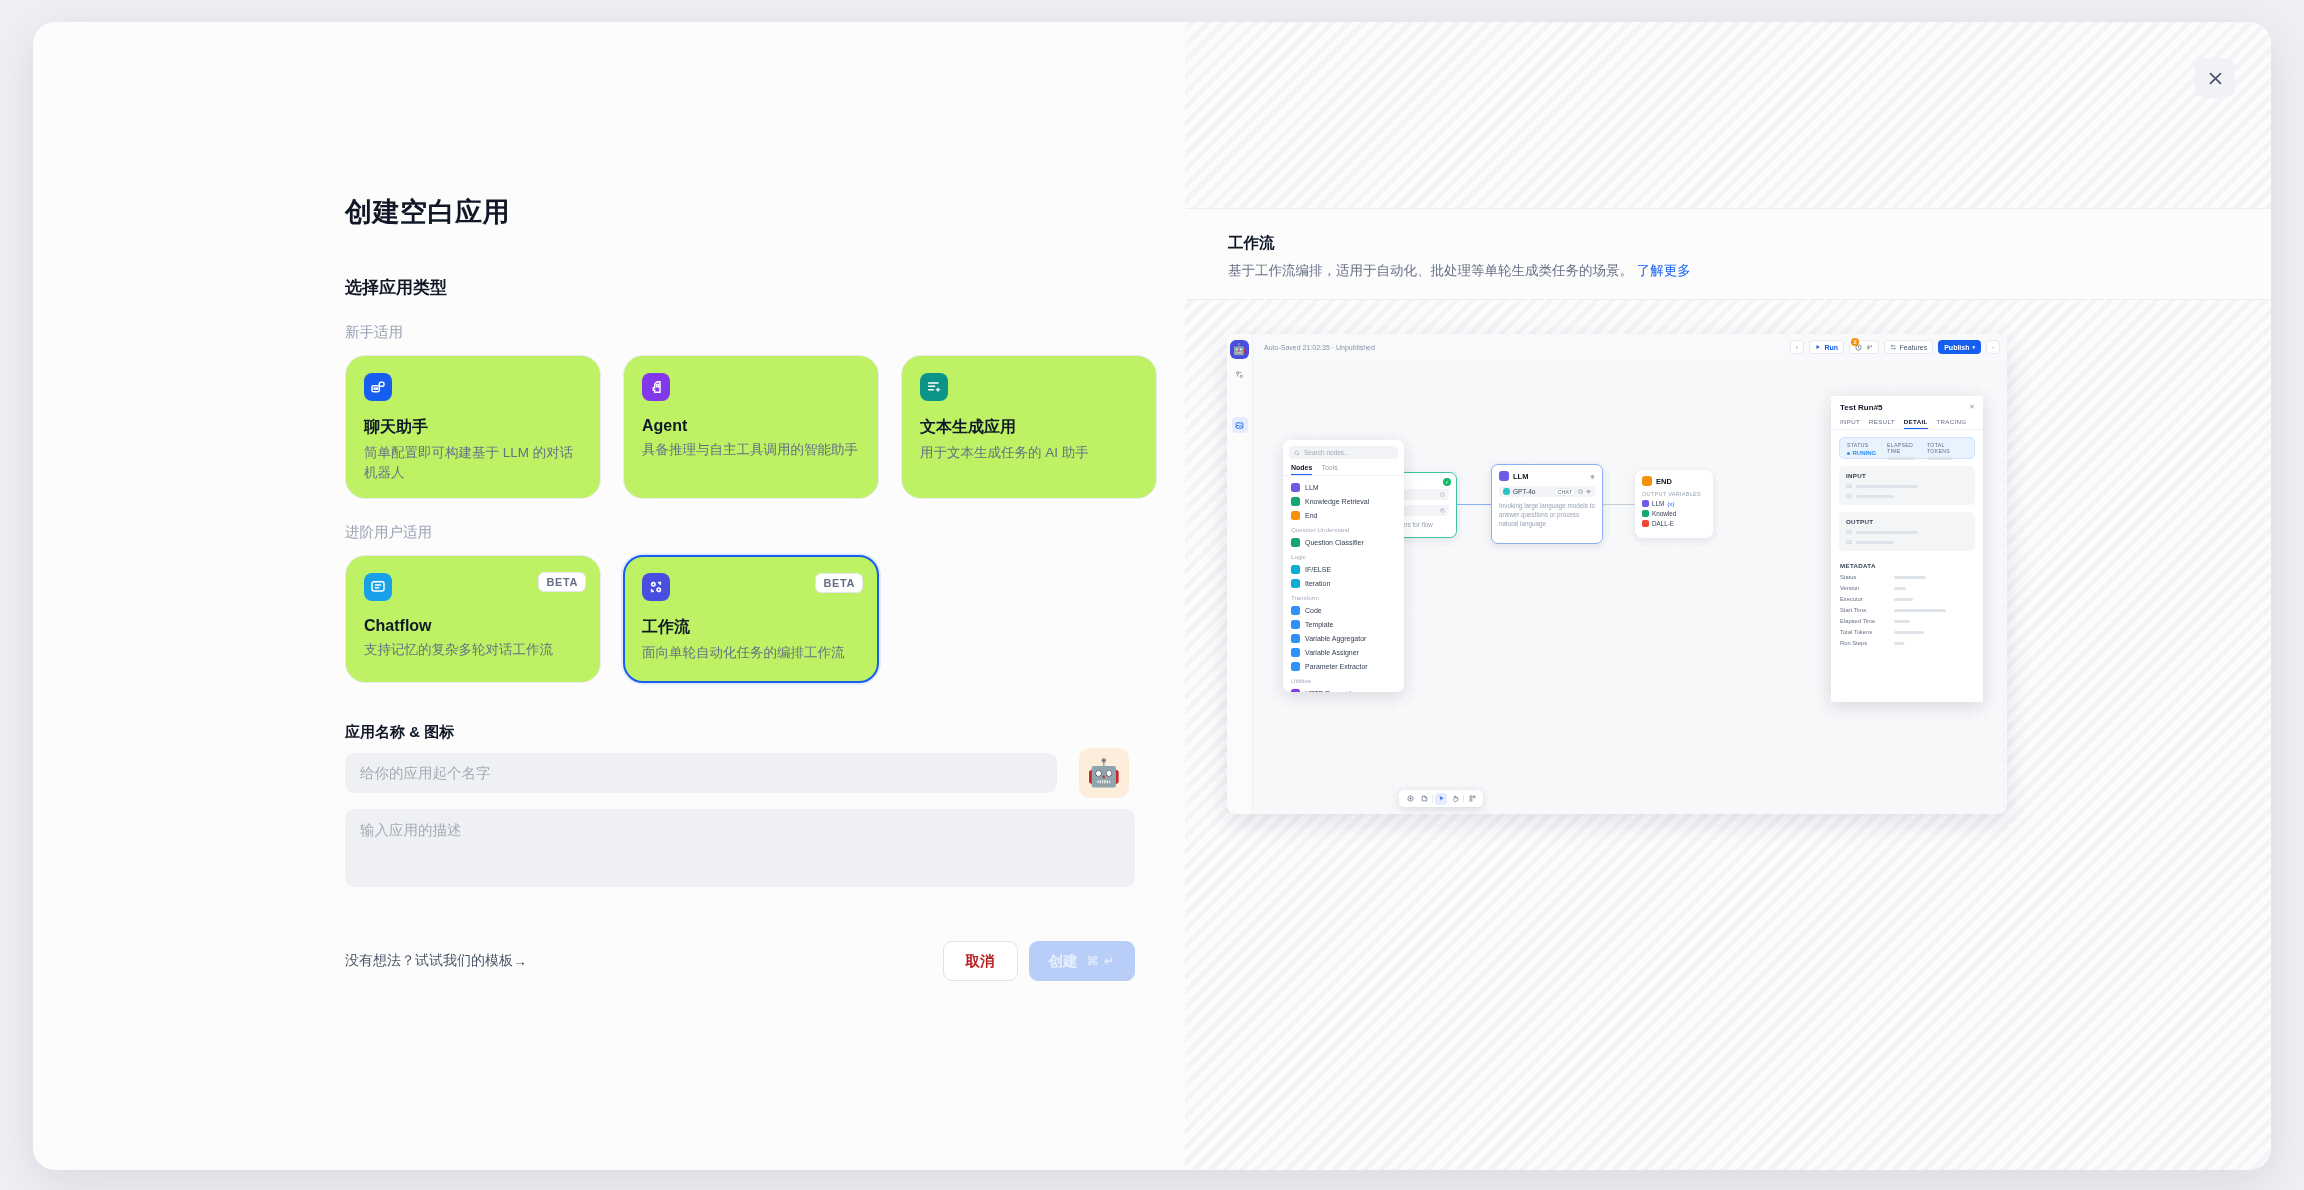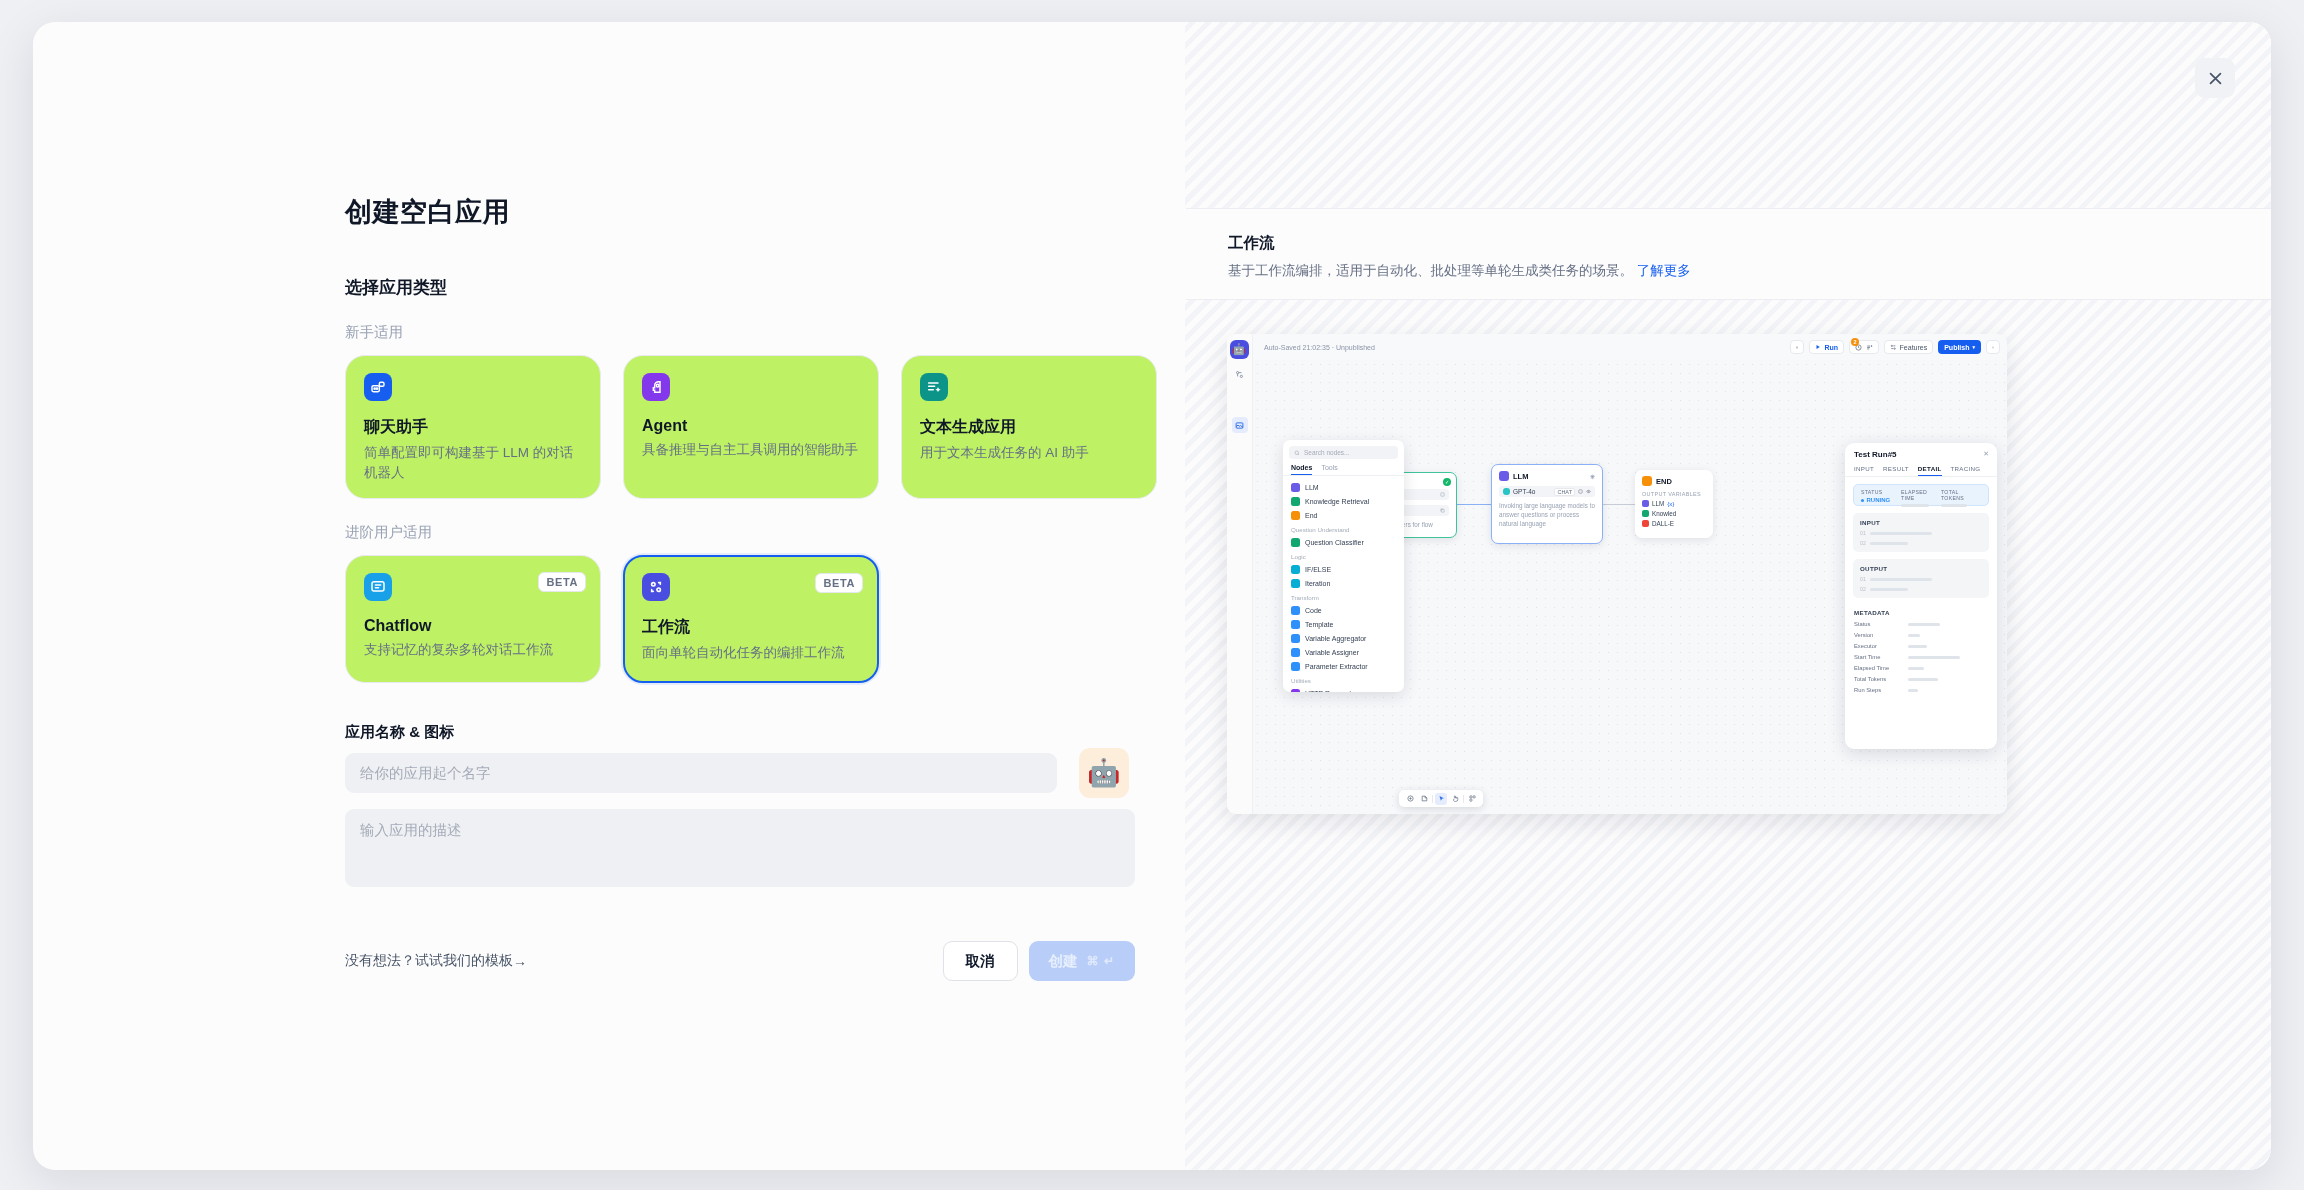--- a/index.html
+++ b/index.html
@@ -109,21 +109,21 @@
     margin-top: 50px; width: 790px;
     display: flex; align-items: center; justify-content: space-between;
   }
   .tpl-link {
     font-size: 14px; color: #475467; cursor: pointer;
     display: flex; align-items: center; 
   }
   .foot-btns { display: flex; gap: 11px; }
   .btn-cancel {
     height: 40px; padding: 0 22px; border-radius: 9px;
-    background: #fff; border: 1px solid #dfe2e8; color: #0f172a;
+    background: #fff; border: 1px solid #dfe2e8; color: #b91c1c;
     font-size: 14.5px; font-weight: 600; cursor: pointer;
     font-family: "Liberation Sans", sans-serif;
   }
   .btn-create {
     height: 40px; padding: 0 20px; border-radius: 9px;
     background: #b8cdf8; border: none; color: #e8effd;
     font-size: 14.5px; font-weight: 600; cursor: not-allowed;
     display: flex; align-items: center; gap: 9px;
     font-family: "Liberation Sans", sans-serif;
   }
@@ -294,24 +294,24 @@
     display: flex; align-items: center; gap: 3px;
     margin: 3px 7px 0 7px; font-size: 6.3px; color: #344054;
   }
   .ov-dot { width: 7px; height: 7px; border-radius: 2px; flex: none; }
   .ov-var { color: #155eef; font-size: 6px; }
   .edge { position: absolute; height: 1.2px; background: #8ab0f5; }
   .edge.grey { background: #c7ccd6; }
 
   
   .run-panel {
-    position: absolute; right: 10px; top: 36px;
+    position: absolute; right: 24px; top: 36px;
     width: 152px; height: 306px; background: #fff;
-    border-radius: 9px; box-shadow: 0 4px 18px rgba(16,24,40,.14);
-    z-index: 20; padding: 7px 0 0 0; overflow: hidden; margin-top: 47px;
+    border-radius: 1px; box-shadow: 0 4px 18px rgba(16,24,40,.14);
+    z-index: 20; padding: 7px 0 0 0; overflow: hidden;
   }
   .rp-title {
     font-size: 8px; font-weight: 700; color: #101828; padding: 0 9px;
   }
   .rp-x { position: absolute; right: 8px; top: 7px; font-size: 7px; color: #98a2b3; }
   .rp-tabs {
     display: flex; gap: 9px; padding: 6px 9px 0 9px;
     border-bottom: 1px solid #eef0f3; font-size: 6.2px;
   }
   .rp-tab { padding-bottom: 3px; color: #667085; letter-spacing: .3px; }

